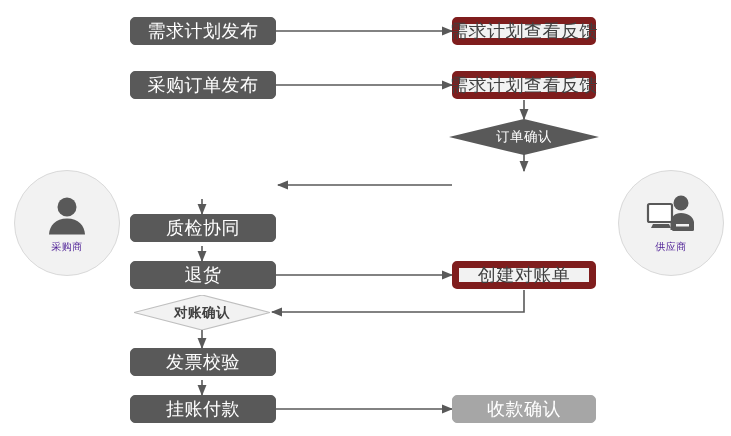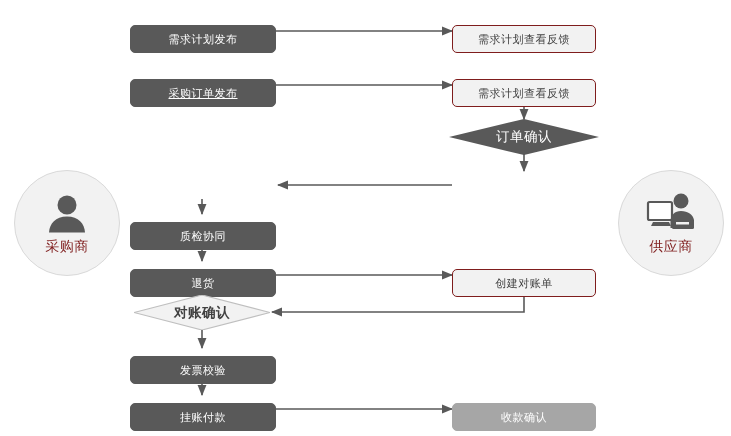--- a/index.html
+++ b/index.html
@@ -24,47 +24,46 @@
     width: 731px;
     height: 436px;
     pointer-events: none;
   }
   .node {
     position: absolute;
     box-sizing: border-box;
     display: flex;
     align-items: center;
     justify-content: center;
-    font-size: 11px;
+    font-size: 18px;
     line-height: 1;
     letter-spacing: 0.5px;
     white-space: nowrap;
     z-index: 2;
-    margin-top: 8px;
   }
   
   .node.dark {
     background: #595959;
     color: #ffffff;
     border-radius: 5px;
     border: 1px solid #595959;
   }
   
   .node.mid {
     background: #a6a6a6;
     color: #ffffff;
     border-radius: 5px;
     border: 1px solid #a6a6a6;
   }
   
   .node.light {
     background: #f2f2f2;
     color: #404040;
     border-radius: 5px;
-    border: 1px solid #7f1d1d;
+    border: 7px solid #7f1d1d;
   }
   
   .diamond {
     position: absolute;
     z-index: 2;
   }
   .diamond .dlabel {
     position: absolute;
     left: 0;
     top: 0;
@@ -94,22 +93,22 @@
     justify-content: center;
     z-index: 2;
   }
   .actor .actor-icon {
     width: 52px;
     height: 46px;
     display: block;
     margin-bottom: 1px;
   }
   .actor .actor-label {
-    font-size: 14px;
-    color: #7f1d1d;
+    font-size: 10px;
+    color: #4c1d95;
     letter-spacing: 0.5px;
     white-space: nowrap;
   }
 </style>
 </head>
 <body>
 
 <div id="canvas">
 
   <svg id="edges" viewBox="0 0 731 436" width="731" height="436" xmlns="http://www.w3.org/2000/svg">
@@ -165,21 +164,21 @@
       <path d="M 36 20 C 29.5 20 26 24 25.5 30 L 25.5 37 L 31 37 L 31 31 L 44 31 L 44 37 L 49 37 L 49 29 C 48 23.5 43 20 36 20 Z" fill="#595959"></path>
       <rect x="27" y="33.5" width="22" height="4.5" rx="1.5" fill="#595959"></rect>
     </svg>
     <span class="actor-label">供应商</span>
   </div>
 
   <div class="node dark" style="left:130px; top:17px; width:146px; height:28px;">需求计划发布</div>
 
   <div class="node light" style="left:452px; top:17px; width:144px; height:28px;">需求计划查看反馈</div>
 
-  <div class="node dark" style="left:130px; top:71px; width:146px; height:28px;text-decoration:underline;">采购订单发布</div>
+  <div class="node dark" style="left:130px; top:71px; width:146px; height:28px;">采购订单发布</div>
 
   <div class="node light" style="left:452px; top:71px; width:144px; height:28px;">需求计划查看反馈</div>
 
   <div class="diamond dark" style="left:449px; top:119px; width:150px; height:36px;">
     <svg viewBox="0 0 150 36" width="150" height="36">
       <polygon points="75,0 150,18 75,36 0,18" fill="#595959"></polygon>
     </svg>
     <span class="dlabel">订单确认</span>
   </div>
 

